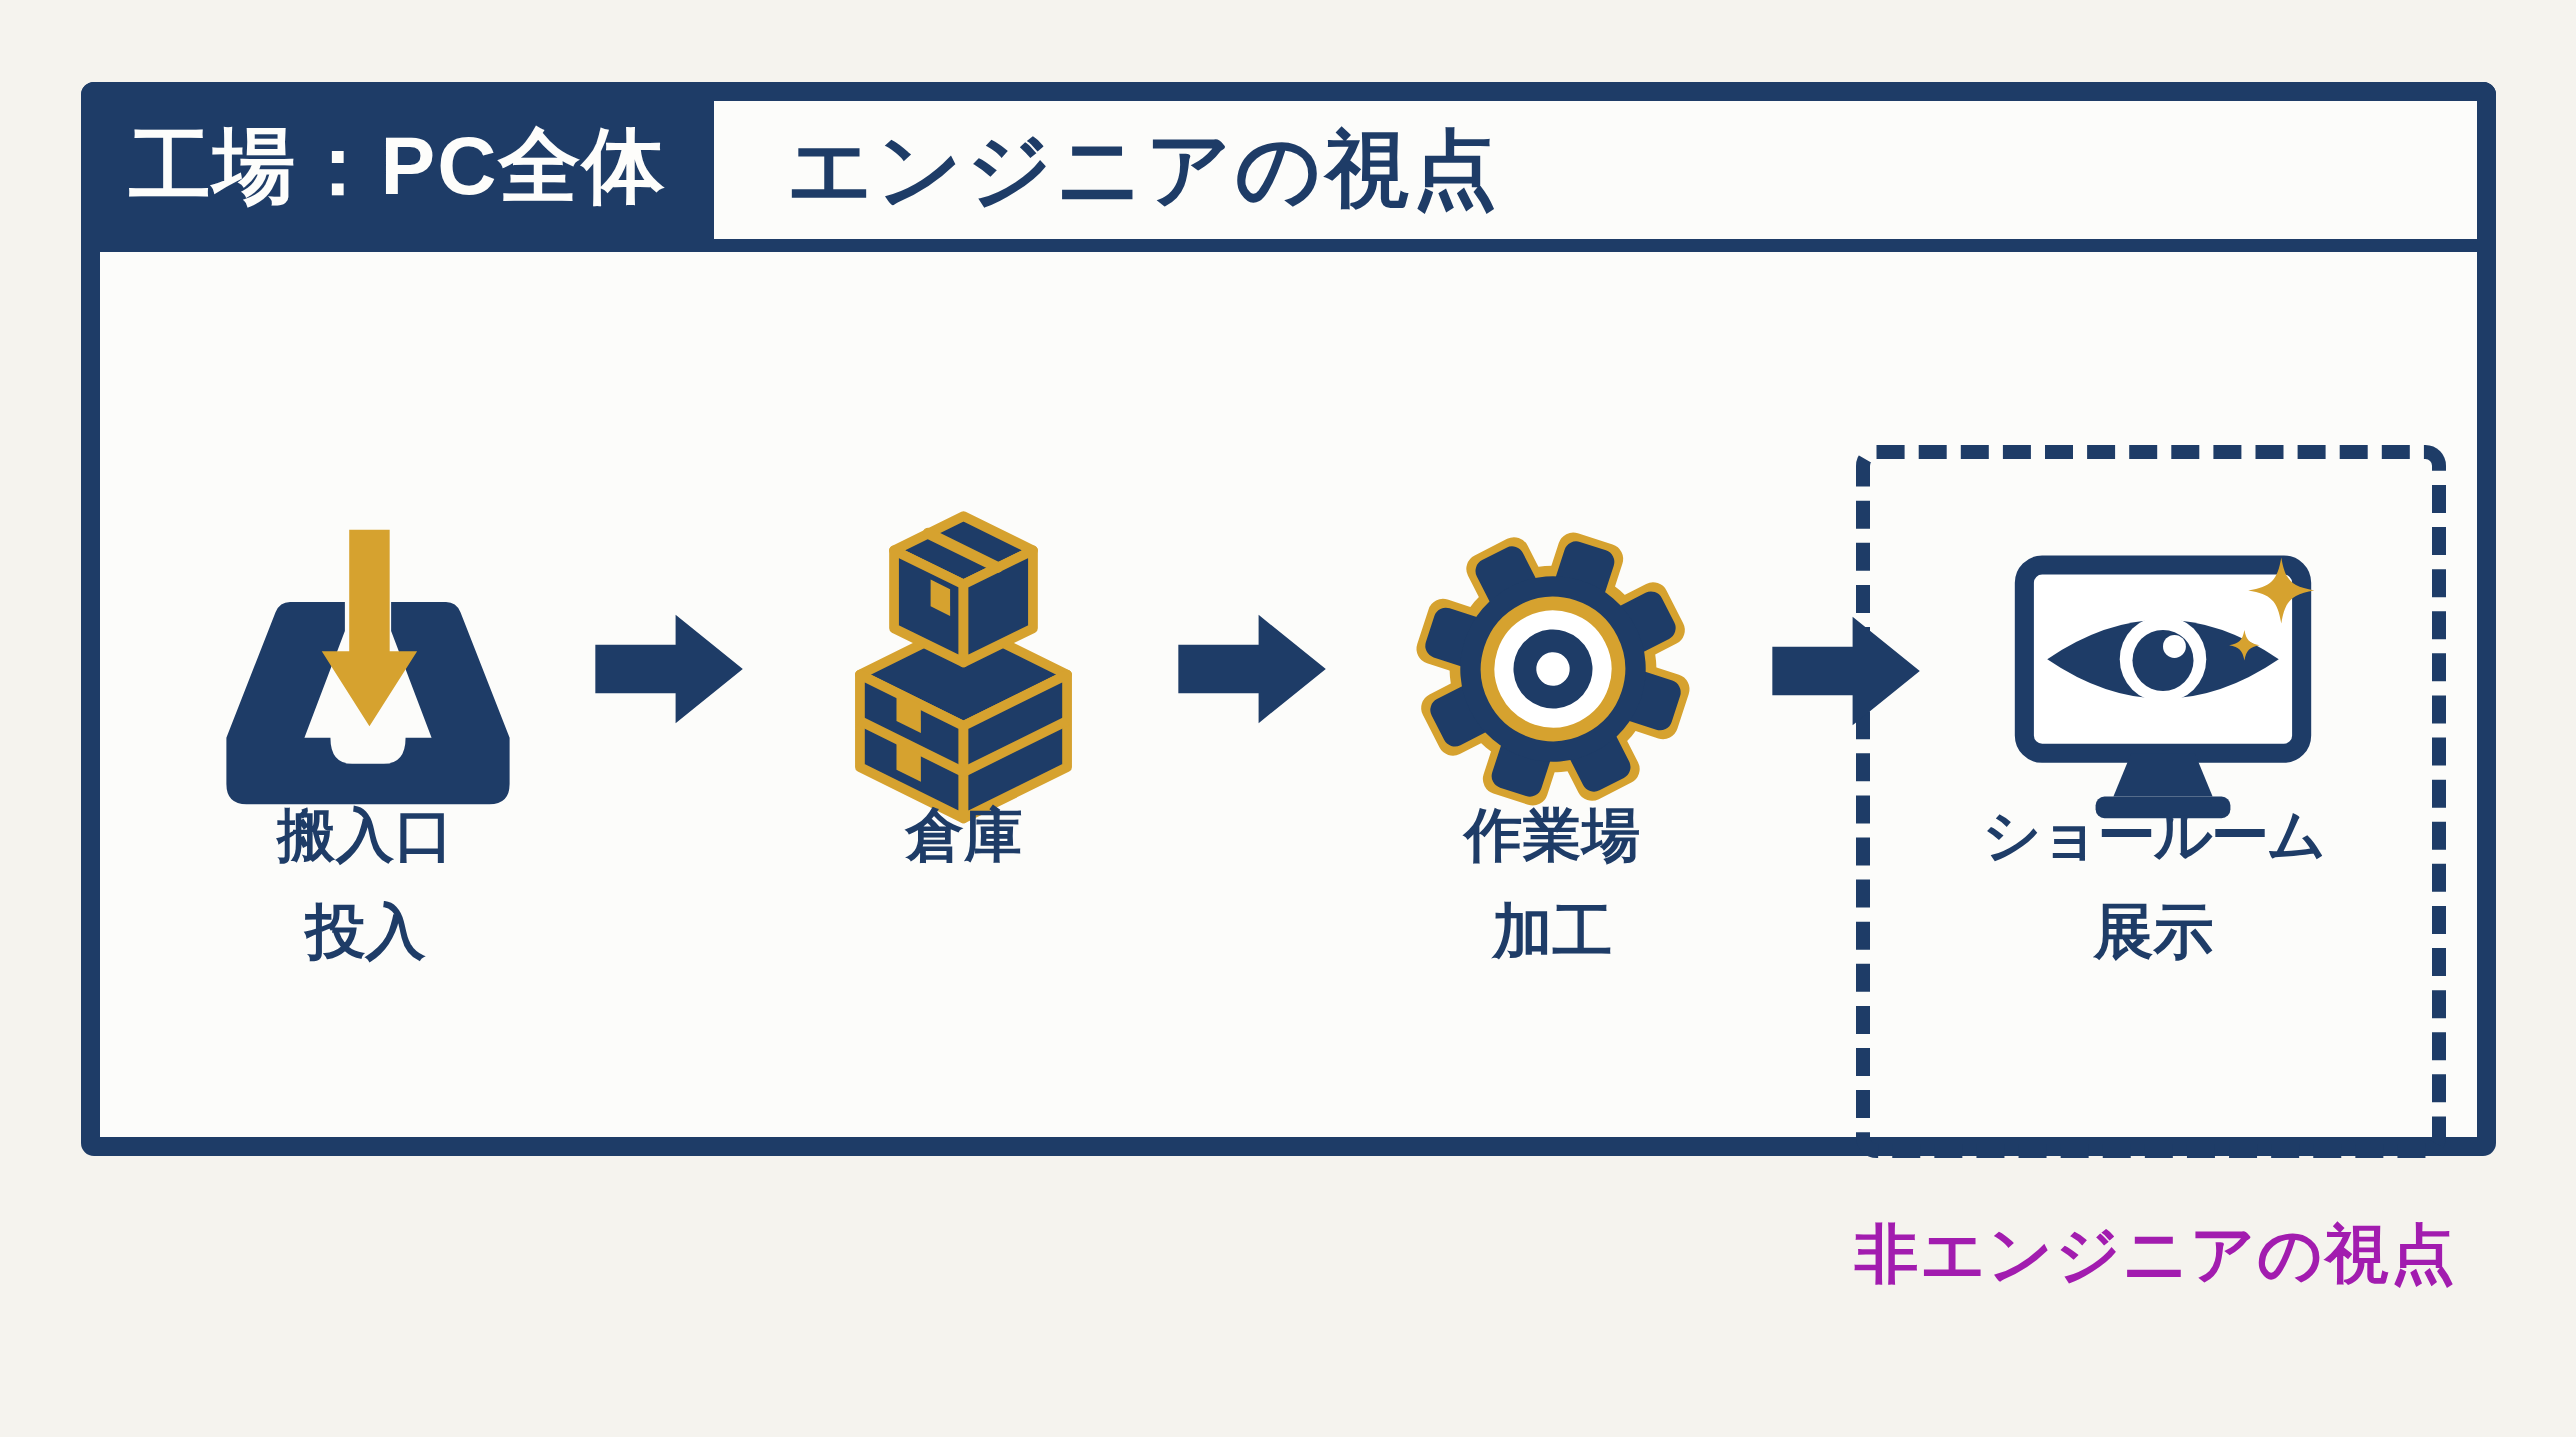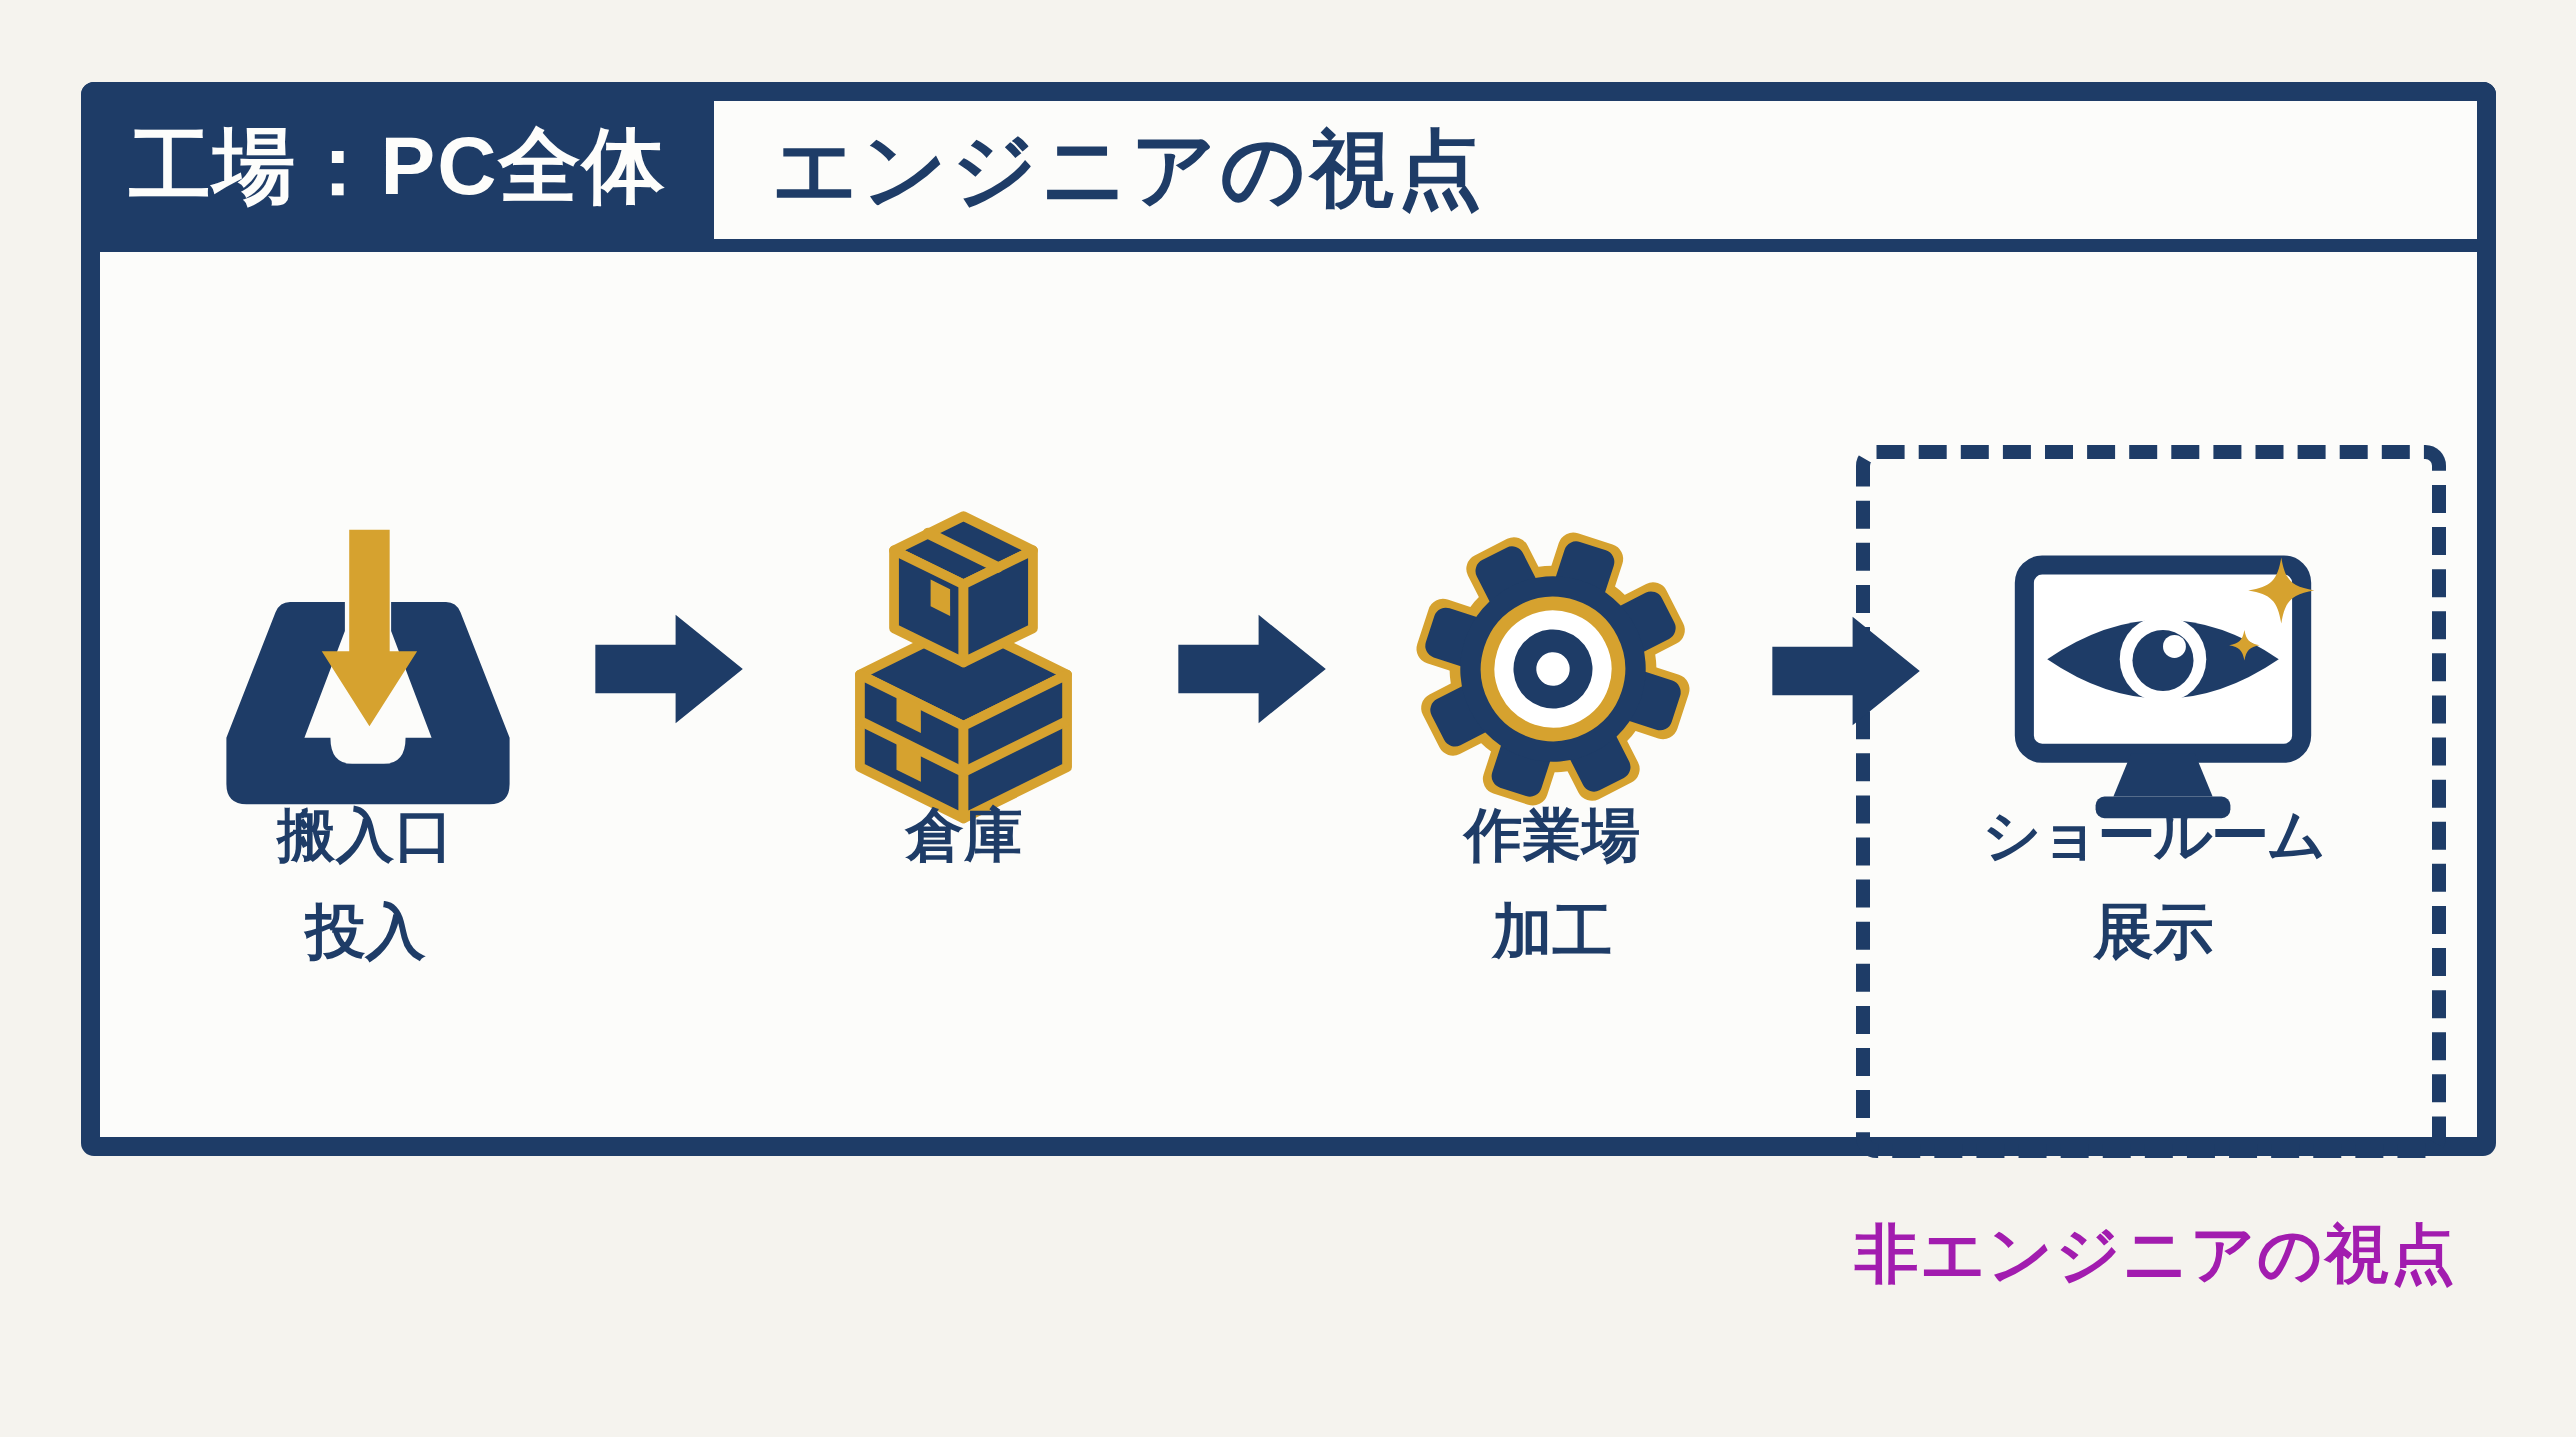--- a/index.html
+++ b/index.html
@@ -22,21 +22,21 @@
     width:633px;flex:0 0 633px;background:#1e3c67;
     border-radius:13px 0 0 0;
     color:#fdfdfb;font-size:82px;font-weight:800;letter-spacing:1.9px;
     display:flex;align-items:center;justify-content:center;
   }
   .engineer-box{
     flex:1;background:#fcfcfa;box-sizing:border-box;
     border-top:19px solid #1e3c67;border-right:19px solid #1e3c67;
     border-bottom:13px solid #1e3c67;border-radius:0 13px 0 0;
     display:flex;align-items:center;
-    padding-left:58px;
+    padding-left:73px;
     color:#1e3c67;font-size:84px;font-weight:800;letter-spacing:3.7px;
   }
   
   .abs{position:absolute;}
   .station-label{
     position:absolute;width:599px;text-align:center;color:#1e3c67;
   }
   .station-title{font-size:58px;font-weight:800;line-height:1.05;letter-spacing:0.9px;}
   .station-sub{font-size:60px;font-weight:800;margin-top:26px;}
   .dashed-box{

